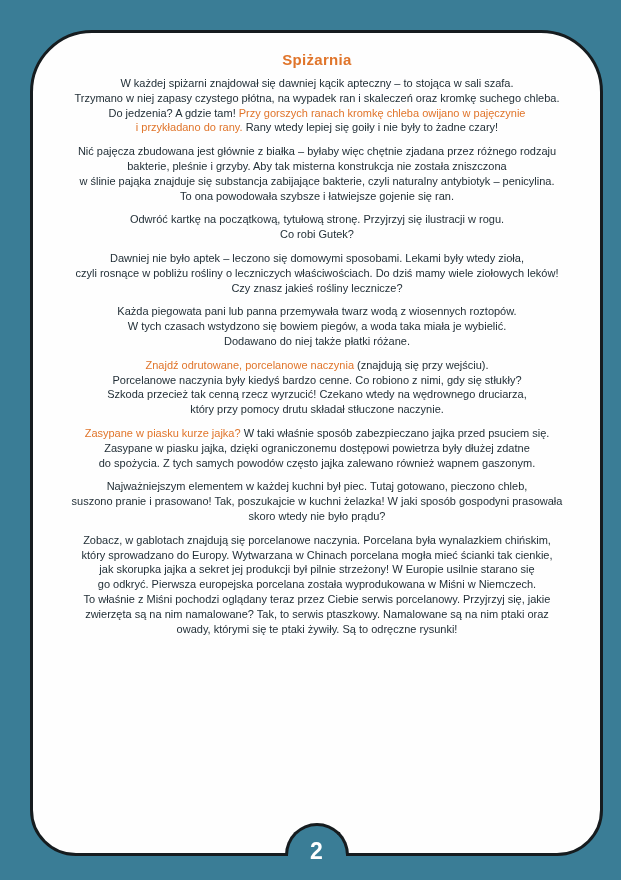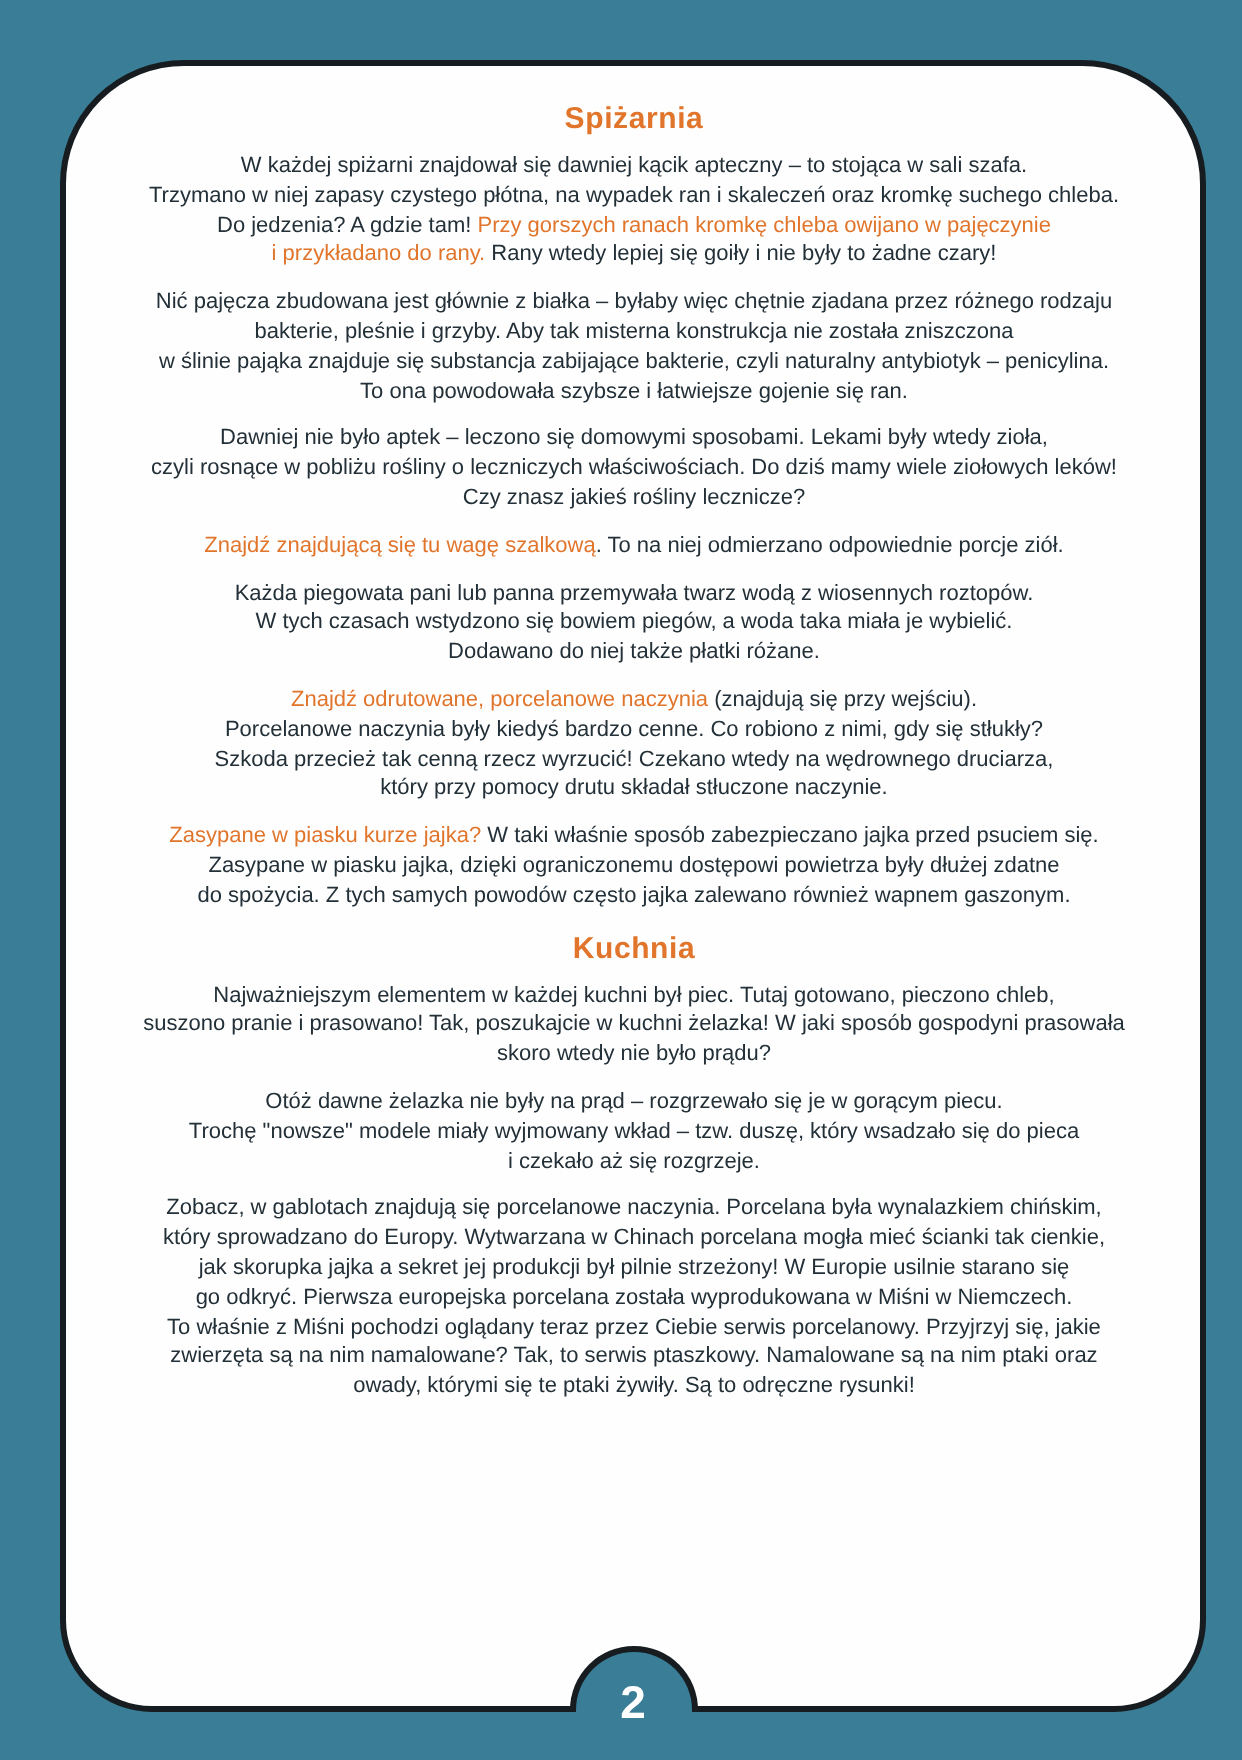--- a/index.html
+++ b/index.html
@@ -67,41 +67,38 @@
     <div class="sections" id="sections">
         <h2 class="heading">Spiżarnia</h2>
         <p class="para"><span>W każdej spiżarni znajdował się dawniej kącik apteczny – to stojąca w sali szafa.
 Trzymano w niej zapasy czystego płótna, na wypadek ran i skaleczeń oraz kromkę suchego chleba.
 Do jedzenia? A gdzie tam! </span><span class="accent">Przy gorszych ranach kromkę chleba owijano w pajęczynie
 i przykładano do rany.</span><span> Rany wtedy lepiej się goiły i nie były to żadne czary!</span></p>
         <p class="para"><span>Nić pajęcza zbudowana jest głównie z białka – byłaby więc chętnie zjadana przez różnego rodzaju
 bakterie, pleśnie i grzyby. Aby tak misterna konstrukcja nie została zniszczona
 w ślinie pająka znajduje się substancja zabijające bakterie, czyli naturalny antybiotyk – penicylina.
 To ona powodowała szybsze i łatwiejsze gojenie się ran.</span></p>
+        <p class="para"><span>Odwróć kartkę na początkową, tytułową stronę. Przyjrzyj się ilustracji w rogu.
+Co robi Gutek?</span></p>
         <p class="para"><span>Dawniej nie było aptek – leczono się domowymi sposobami. Lekami były wtedy zioła,
 czyli rosnące w pobliżu rośliny o leczniczych właściwościach. Do dziś mamy wiele ziołowych leków!
 Czy znasz jakieś rośliny lecznicze?</span></p>
-        <p class="para"><span class="accent">Znajdź znajdującą się tu wagę szalkową</span><span>. To na niej odmierzano odpowiednie porcje ziół.</span></p>
         <p class="para"><span>Każda piegowata pani lub panna przemywała twarz wodą z wiosennych roztopów.
 W tych czasach wstydzono się bowiem piegów, a woda taka miała je wybielić.
 Dodawano do niej także płatki różane.</span></p>
         <p class="para"><span class="accent">Znajdź odrutowane, porcelanowe naczynia</span><span> (znajdują się przy wejściu).
 Porcelanowe naczynia były kiedyś bardzo cenne. Co robiono z nimi, gdy się stłukły?
 Szkoda przecież tak cenną rzecz wyrzucić! Czekano wtedy na wędrownego druciarza,
 który przy pomocy drutu składał stłuczone naczynie.</span></p>
         <p class="para"><span class="accent">Zasypane w piasku kurze jajka?</span><span> W taki właśnie sposób zabezpieczano jajka przed psuciem się.
 Zasypane w piasku jajka, dzięki ograniczonemu dostępowi powietrza były dłużej zdatne
 do spożycia. Z tych samych powodów często jajka zalewano również wapnem gaszonym.</span></p>
-        <h2 class="heading">Kuchnia</h2>
         <p class="para"><span>Najważniejszym elementem w każdej kuchni był piec. Tutaj gotowano, pieczono chleb,
 suszono pranie i prasowano! Tak, poszukajcie w kuchni żelazka! W jaki sposób gospodyni prasowała
 skoro wtedy nie było prądu?</span></p>
-        <p class="para"><span>Otóż dawne żelazka nie były na prąd – rozgrzewało się je w gorącym piecu.
-Trochę "nowsze" modele miały wyjmowany wkład – tzw. duszę, który wsadzało się do pieca
-i czekało aż się rozgrzeje.</span></p>
         <p class="para"><span>Zobacz, w gablotach znajdują się porcelanowe naczynia. Porcelana była wynalazkiem chińskim,
 który sprowadzano do Europy. Wytwarzana w Chinach porcelana mogła mieć ścianki tak cienkie,
 jak skorupka jajka a sekret jej produkcji był pilnie strzeżony! W Europie usilnie starano się
 go odkryć. Pierwsza europejska porcelana została wyprodukowana w Miśni w Niemczech.
 To właśnie z Miśni pochodzi oglądany teraz przez Ciebie serwis porcelanowy. Przyjrzyj się, jakie
 zwierzęta są na nim namalowane? Tak, to serwis ptaszkowy. Namalowane są na nim ptaki oraz
 owady, którymi się te ptaki żywiły. Są to odręczne rysunki!</span></p>
       </div>
     <div class="dome">
       <span class="pagenum">2</span>

